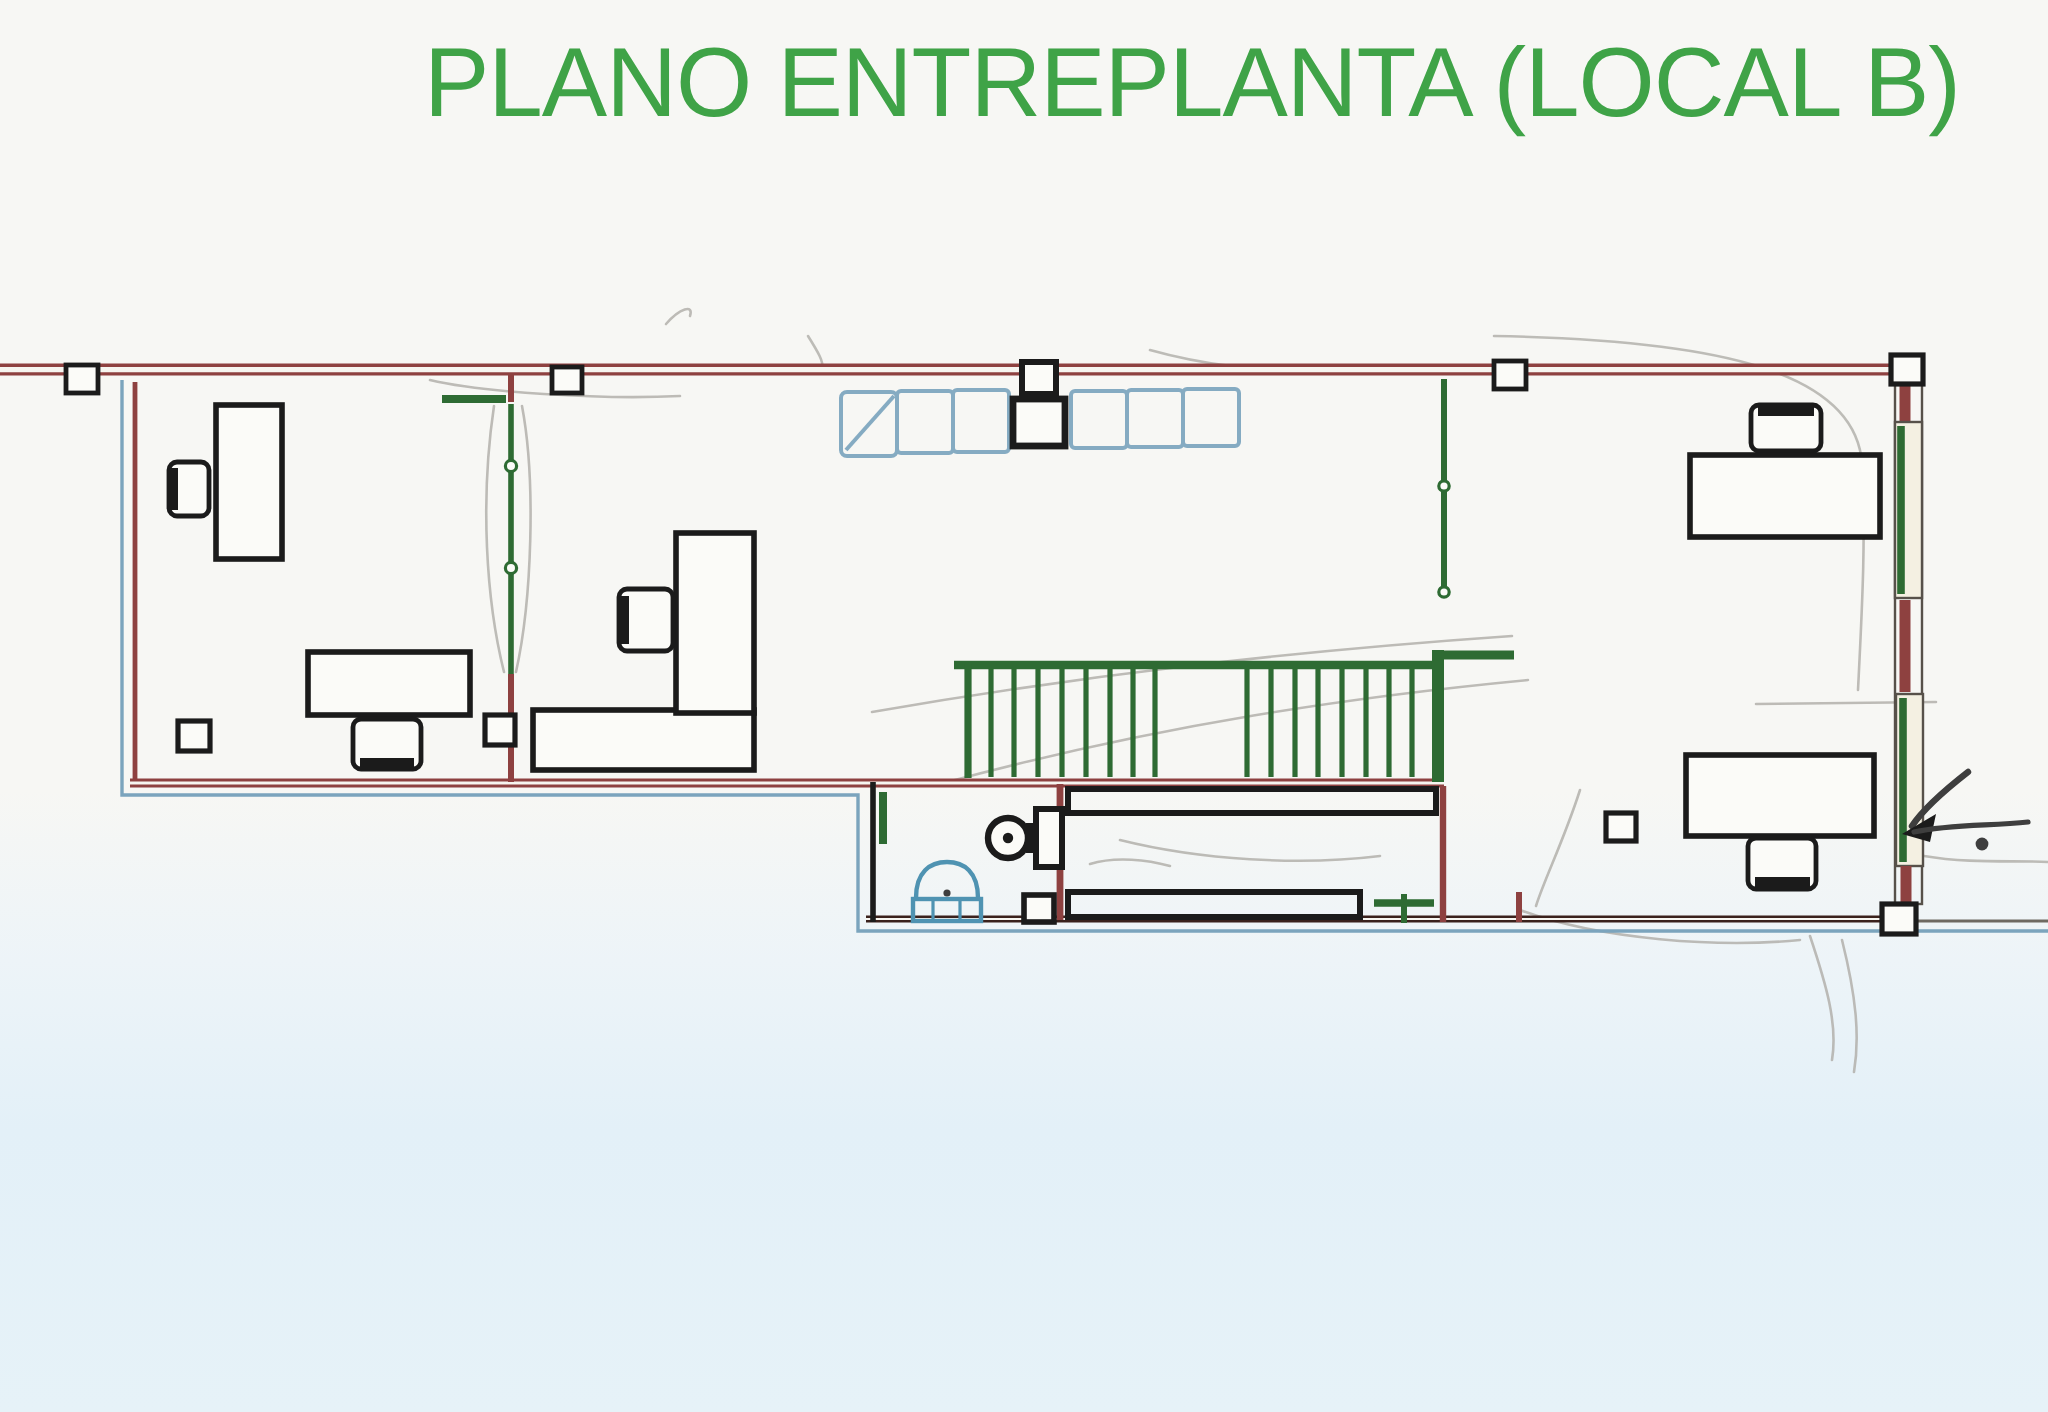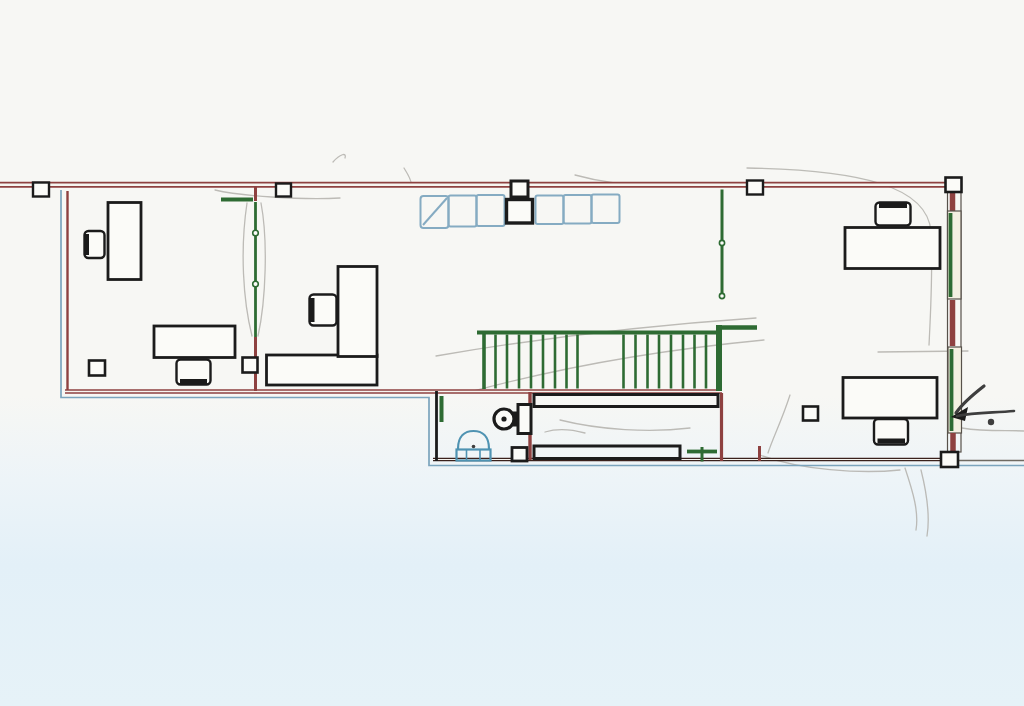--- a/index.html
+++ b/index.html
@@ -42,20 +42,21 @@
   .f-paper{fill:var(--furniture-fill);}
   .f-ink{fill:var(--ink-black);}
   .f-cream{fill:var(--window-cream);}
   .f-none{fill:none;}
 </style>
 </head>
 <body>
 
 <div class="canvas">
 
+  <div class="plan-title">PLANO ENTREPLANTA (LOCAL B)</div>
 
   <svg class="plan" width="1024" height="706" viewBox="0 0 1024 706">
 
     <g class="rc st-pencil" stroke-width="1.3" opacity="0.85">
       <path d="M747,168 C860,170 928,186 931,232 C933,270 931,305 929,345"></path>
       <path d="M790,395 C782,420 772,440 768,453"></path>
       <path d="M878,352 L968,351"></path>
       <path d="M905,468 C913,492 919,512 916,530"></path>
       <path d="M921,470 C928,498 930,518 927,536"></path>
       <path d="M436,356 C540,338 640,326 756,318"></path>

